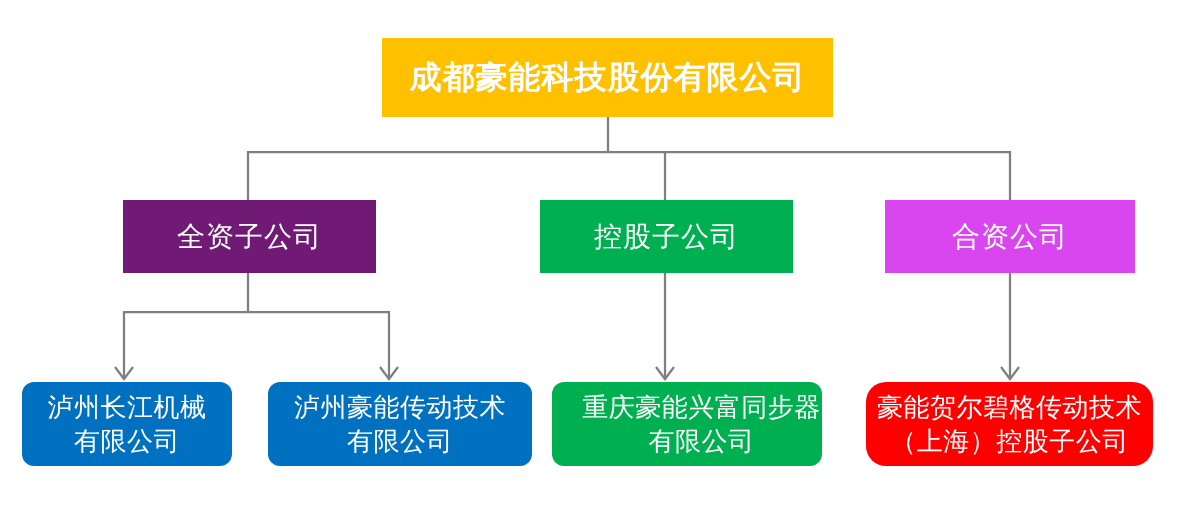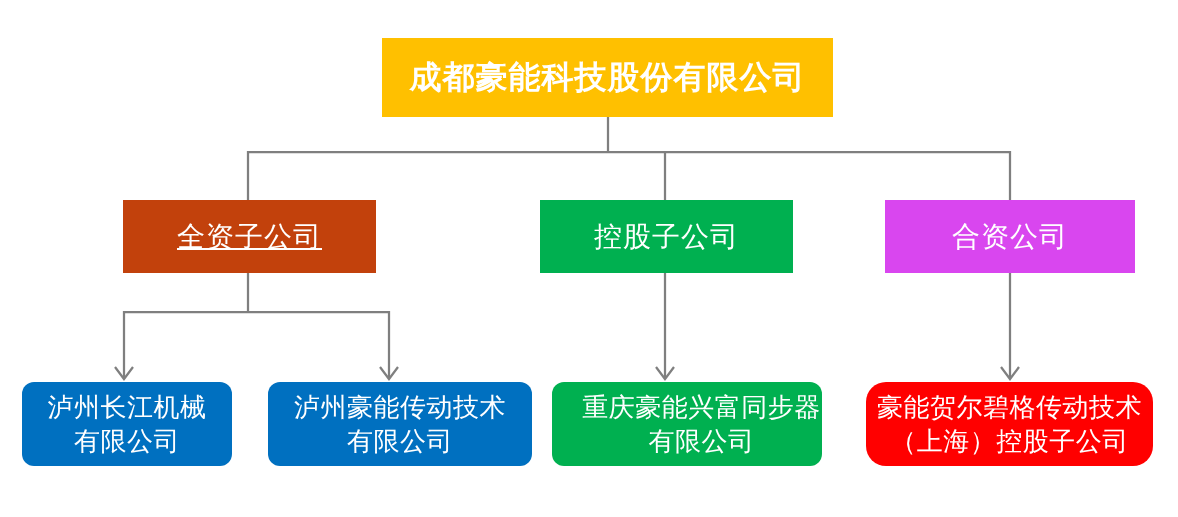--- a/index.html
+++ b/index.html
@@ -84,21 +84,21 @@
       <polyline points="380,367 389,379 398,367"></polyline>
       <polyline points="656,367 665,379 674,367"></polyline>
       <polyline points="1001,367 1010,379 1019,367"></polyline>
     </g>
   </svg>
 
   <div class="node root-node" style="background-color: rgb(255, 192, 0);">
     <span>成都豪能科技股份有限公司</span>
   </div>
 
-  <div class="node mid-node mid-wholly" style="background-color: #c2410c; text-decoration: underline;">
+  <div class="node mid-node mid-wholly" style="background-color: #701a75;">
     <span>全资子公司</span>
   </div>
 
   <div class="node mid-node mid-holding" style="background-color: rgb(0, 176, 80);">
     <span>控股子公司</span>
   </div>
 
   <div class="node mid-node mid-joint" style="background-color: #d946ef;">
     <span>合资公司</span>
   </div>

